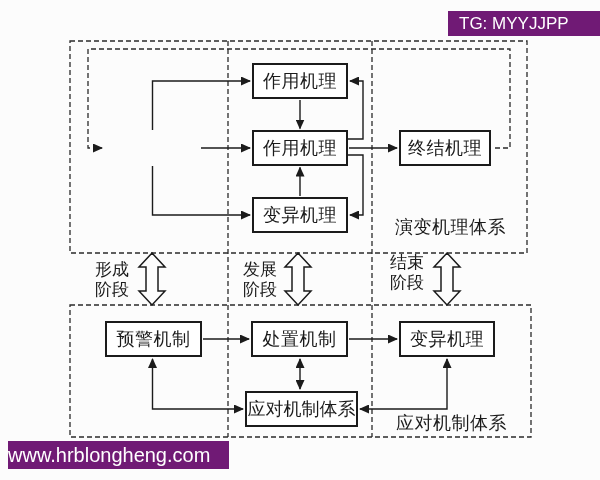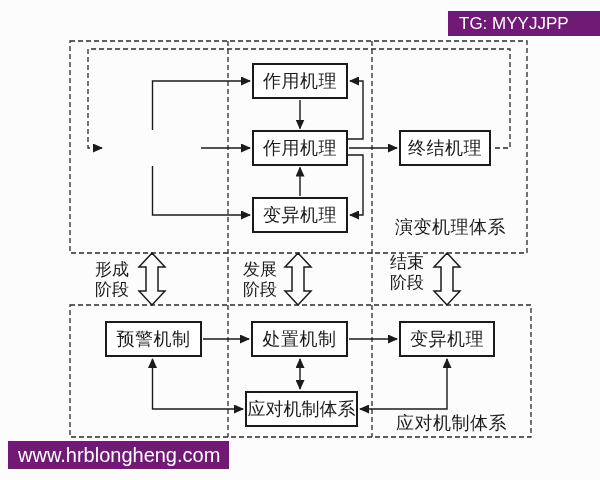--- a/index.html
+++ b/index.html
@@ -17,21 +17,21 @@
     position:absolute;font-size:18px;letter-spacing:0.5px;white-space:nowrap;z-index:3;
   }
   .stage-label{
     position:absolute;width:48px;text-align:center;font-size:17px;line-height:20px;z-index:3;
   }
   .wm{
     position:absolute;background:#701a75;color:#ffffff;z-index:5;
     font-family:"Liberation Sans","DejaVu Sans",sans-serif;white-space:nowrap;
   }
   #wm-top{left:448px;top:11px;right:0;height:25px;line-height:25px;font-size:17px;padding-left:11px;}
-  #wm-bottom{left:8px;top:441px;width:221px;height:28px;line-height:28px;font-size:20px;padding-left:10px;box-sizing:border-box;}
+  #wm-bottom{left:8px;top:441px;width:221px;height:28px;line-height:28px;font-size:20px;box-sizing:border-box;}
 </style>
 </head>
 <body>
 
 <div id="stage">
 
   <svg id="connector-layer" viewBox="0 0 600 480" xmlns="http://www.w3.org/2000/svg">
     <defs>
       <marker id="ah" viewBox="0 0 10 9" refX="9" refY="4.5" markerWidth="10" markerHeight="9" markerUnits="userSpaceOnUse" orient="auto-start-reverse">
         <path d="M0,0 L10,4.5 L0,9 z" fill="#1b1b1b"></path>

